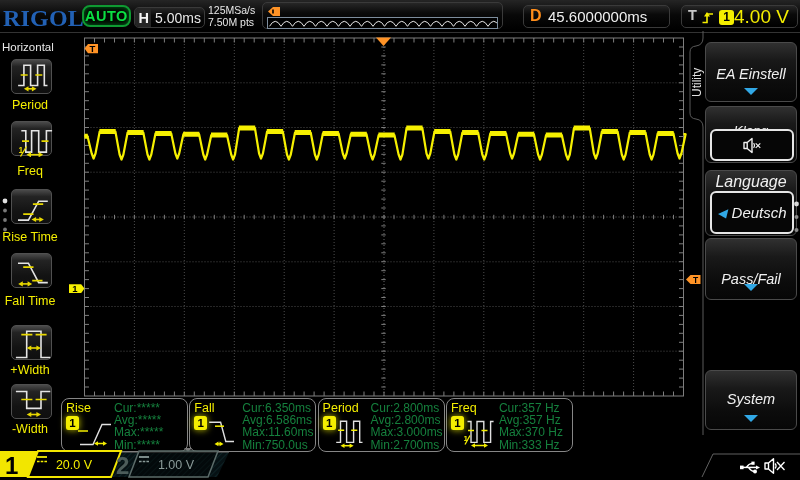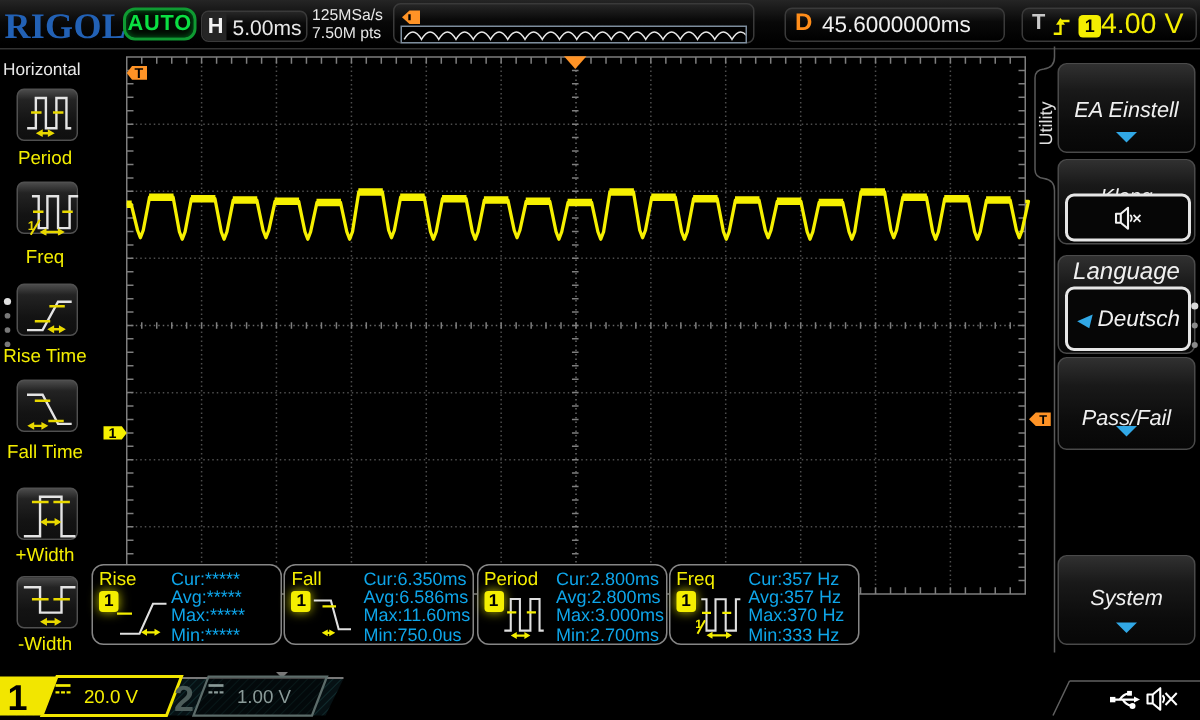--- a/index.html
+++ b/index.html
@@ -11,27 +11,27 @@
 .lbtn { position:absolute; left:11px; width:41px; height:35px; border-radius:5px;
   border:1px solid #505050; background:linear-gradient(#4a4a4a, #232323 20%, #131313 65%, #0f0f0f); }
 .llab { position:absolute; left:0; width:60px; text-align:center; color:#f4ee00;
   font-size:12.5px; }
 .rbtn { position:absolute; left:705px; width:92px; border-radius:6px;
   border:1px solid #4a4a4a; background:linear-gradient(#303030, #191919 30%, #0c0c0c 70%, #070707);
   color:#f0f0f0; text-align:center;font-style:italic; }
 .tri { position:absolute; left:50%; margin-left:-7px; width:0; height:0;
   border-left:7px solid transparent; border-right:7px solid transparent;
   border-top:7.5px solid #31a8e6; }
-.panel { position:absolute; top:376px; width:127px; height:54px;
+.panel { position:absolute; top:398px; width:127px; height:54px;
   border:1.5px solid #868686; border-radius:8px; background:#000;padding-left:48px; }
 .ptitle { position:absolute; left:4px; top:2px; color:#f4ee00; font-size:12.5px; }
 .pbadge { position:absolute; left:4px; top:17px; width:13px; height:14px;
   background:#f4ee00; border-radius:2.5px; color:#000; font-size:11.5px; font-weight:bold;
   text-align:center; line-height:14px; box-shadow:0 0 7px rgba(255,255,0,0.75); }
-.pvals { position:absolute; left:52px; top:2.5px; color:#0ea5e9; font-size:12px;
+.pvals { position:absolute; left:52px; top:2.5px; color:#15803d; font-size:12px;
   line-height:12.4px; white-space:pre; }
 </style></head>
 <body>
 <div id="scene">
 
 <div class="abs" style="left:0;top:0;width:800px;height:30px;background:linear-gradient(#252525,#080808 50%,#000)"></div>
 <div class="abs" style="left:0;top:32px;width:800px;height:1px;background:#333"></div>
 <div class="abs" style="left:3px;top:4.5px;color:#2261b5;font-family:'Liberation Serif',serif;font-weight:bold;font-size:24px;letter-spacing:0.2px">RIGOL</div>
 <div class="abs" style="left:82px;top:5px;width:49px;height:22px;border:2px solid #0f9a32;border-radius:8px;background:#020a02;box-shadow:inset 0 0 5px rgba(0,200,60,0.5);color:#0ae042;font-weight:bold;font-size:14.5px;text-align:center;line-height:18.5px;letter-spacing:0.5px">AUTO</div>
 <div class="topbox" style="left:134px;top:6.5px;width:71px;height:21.5px">

